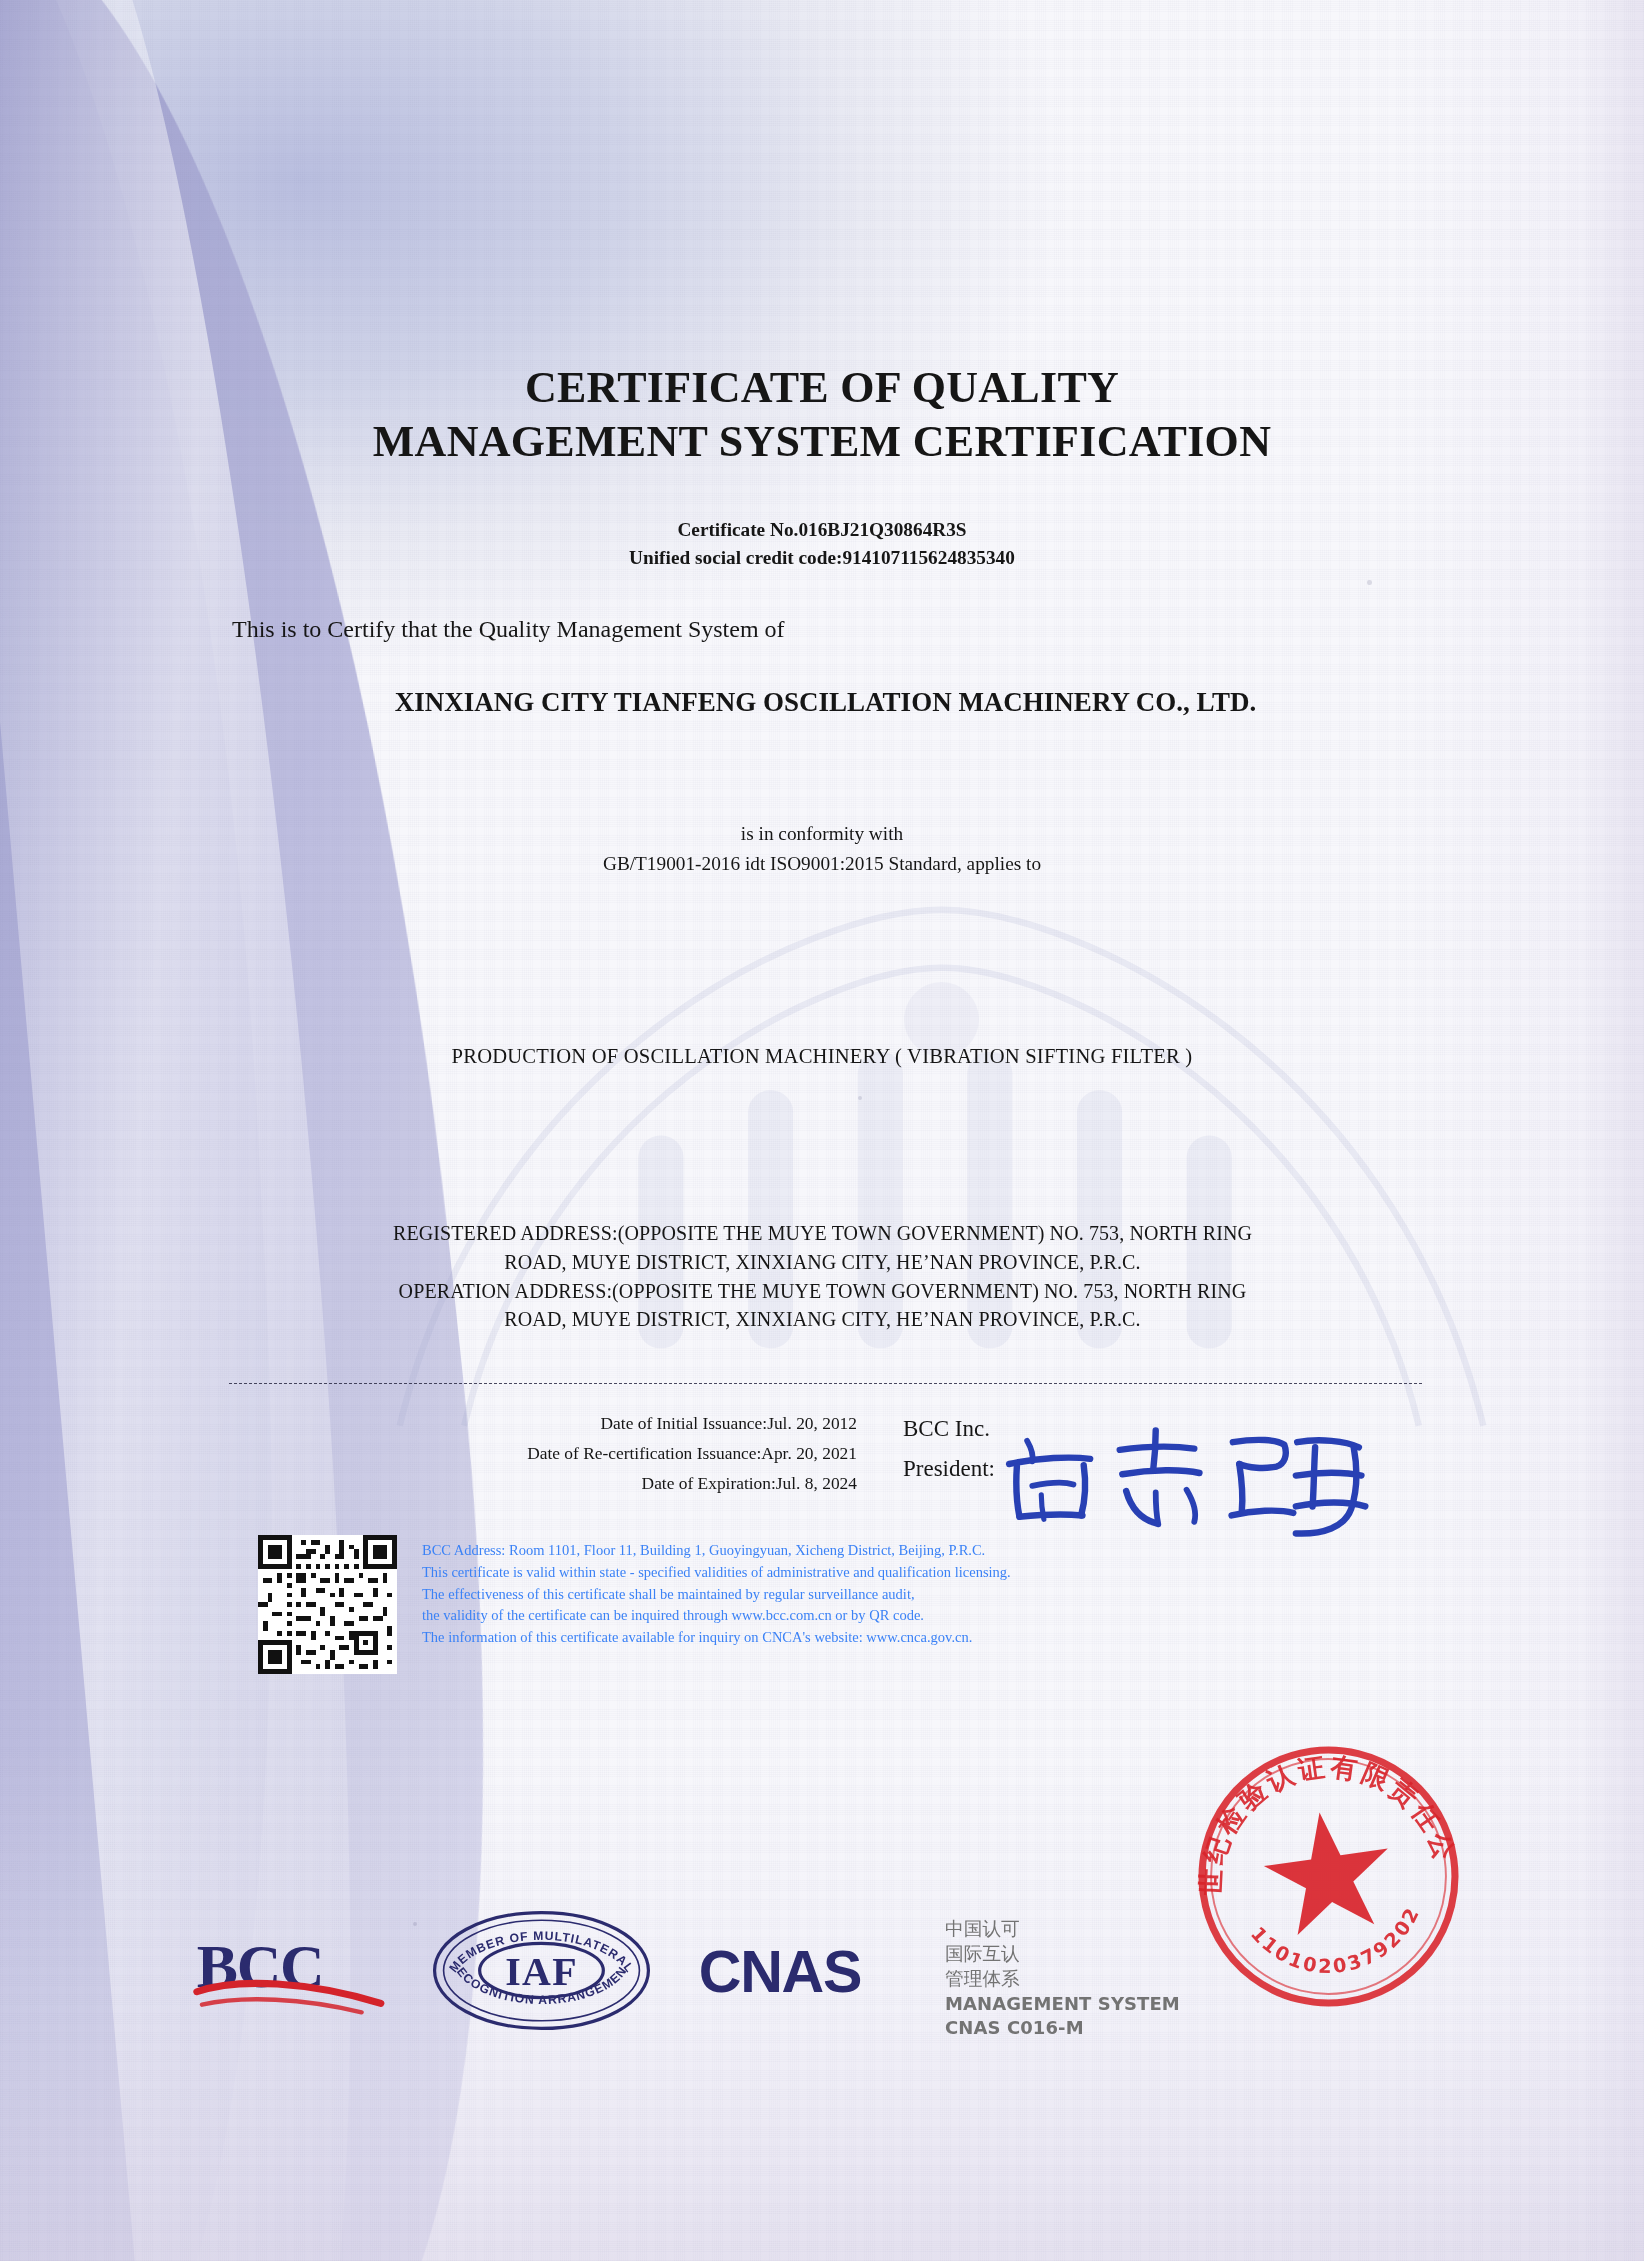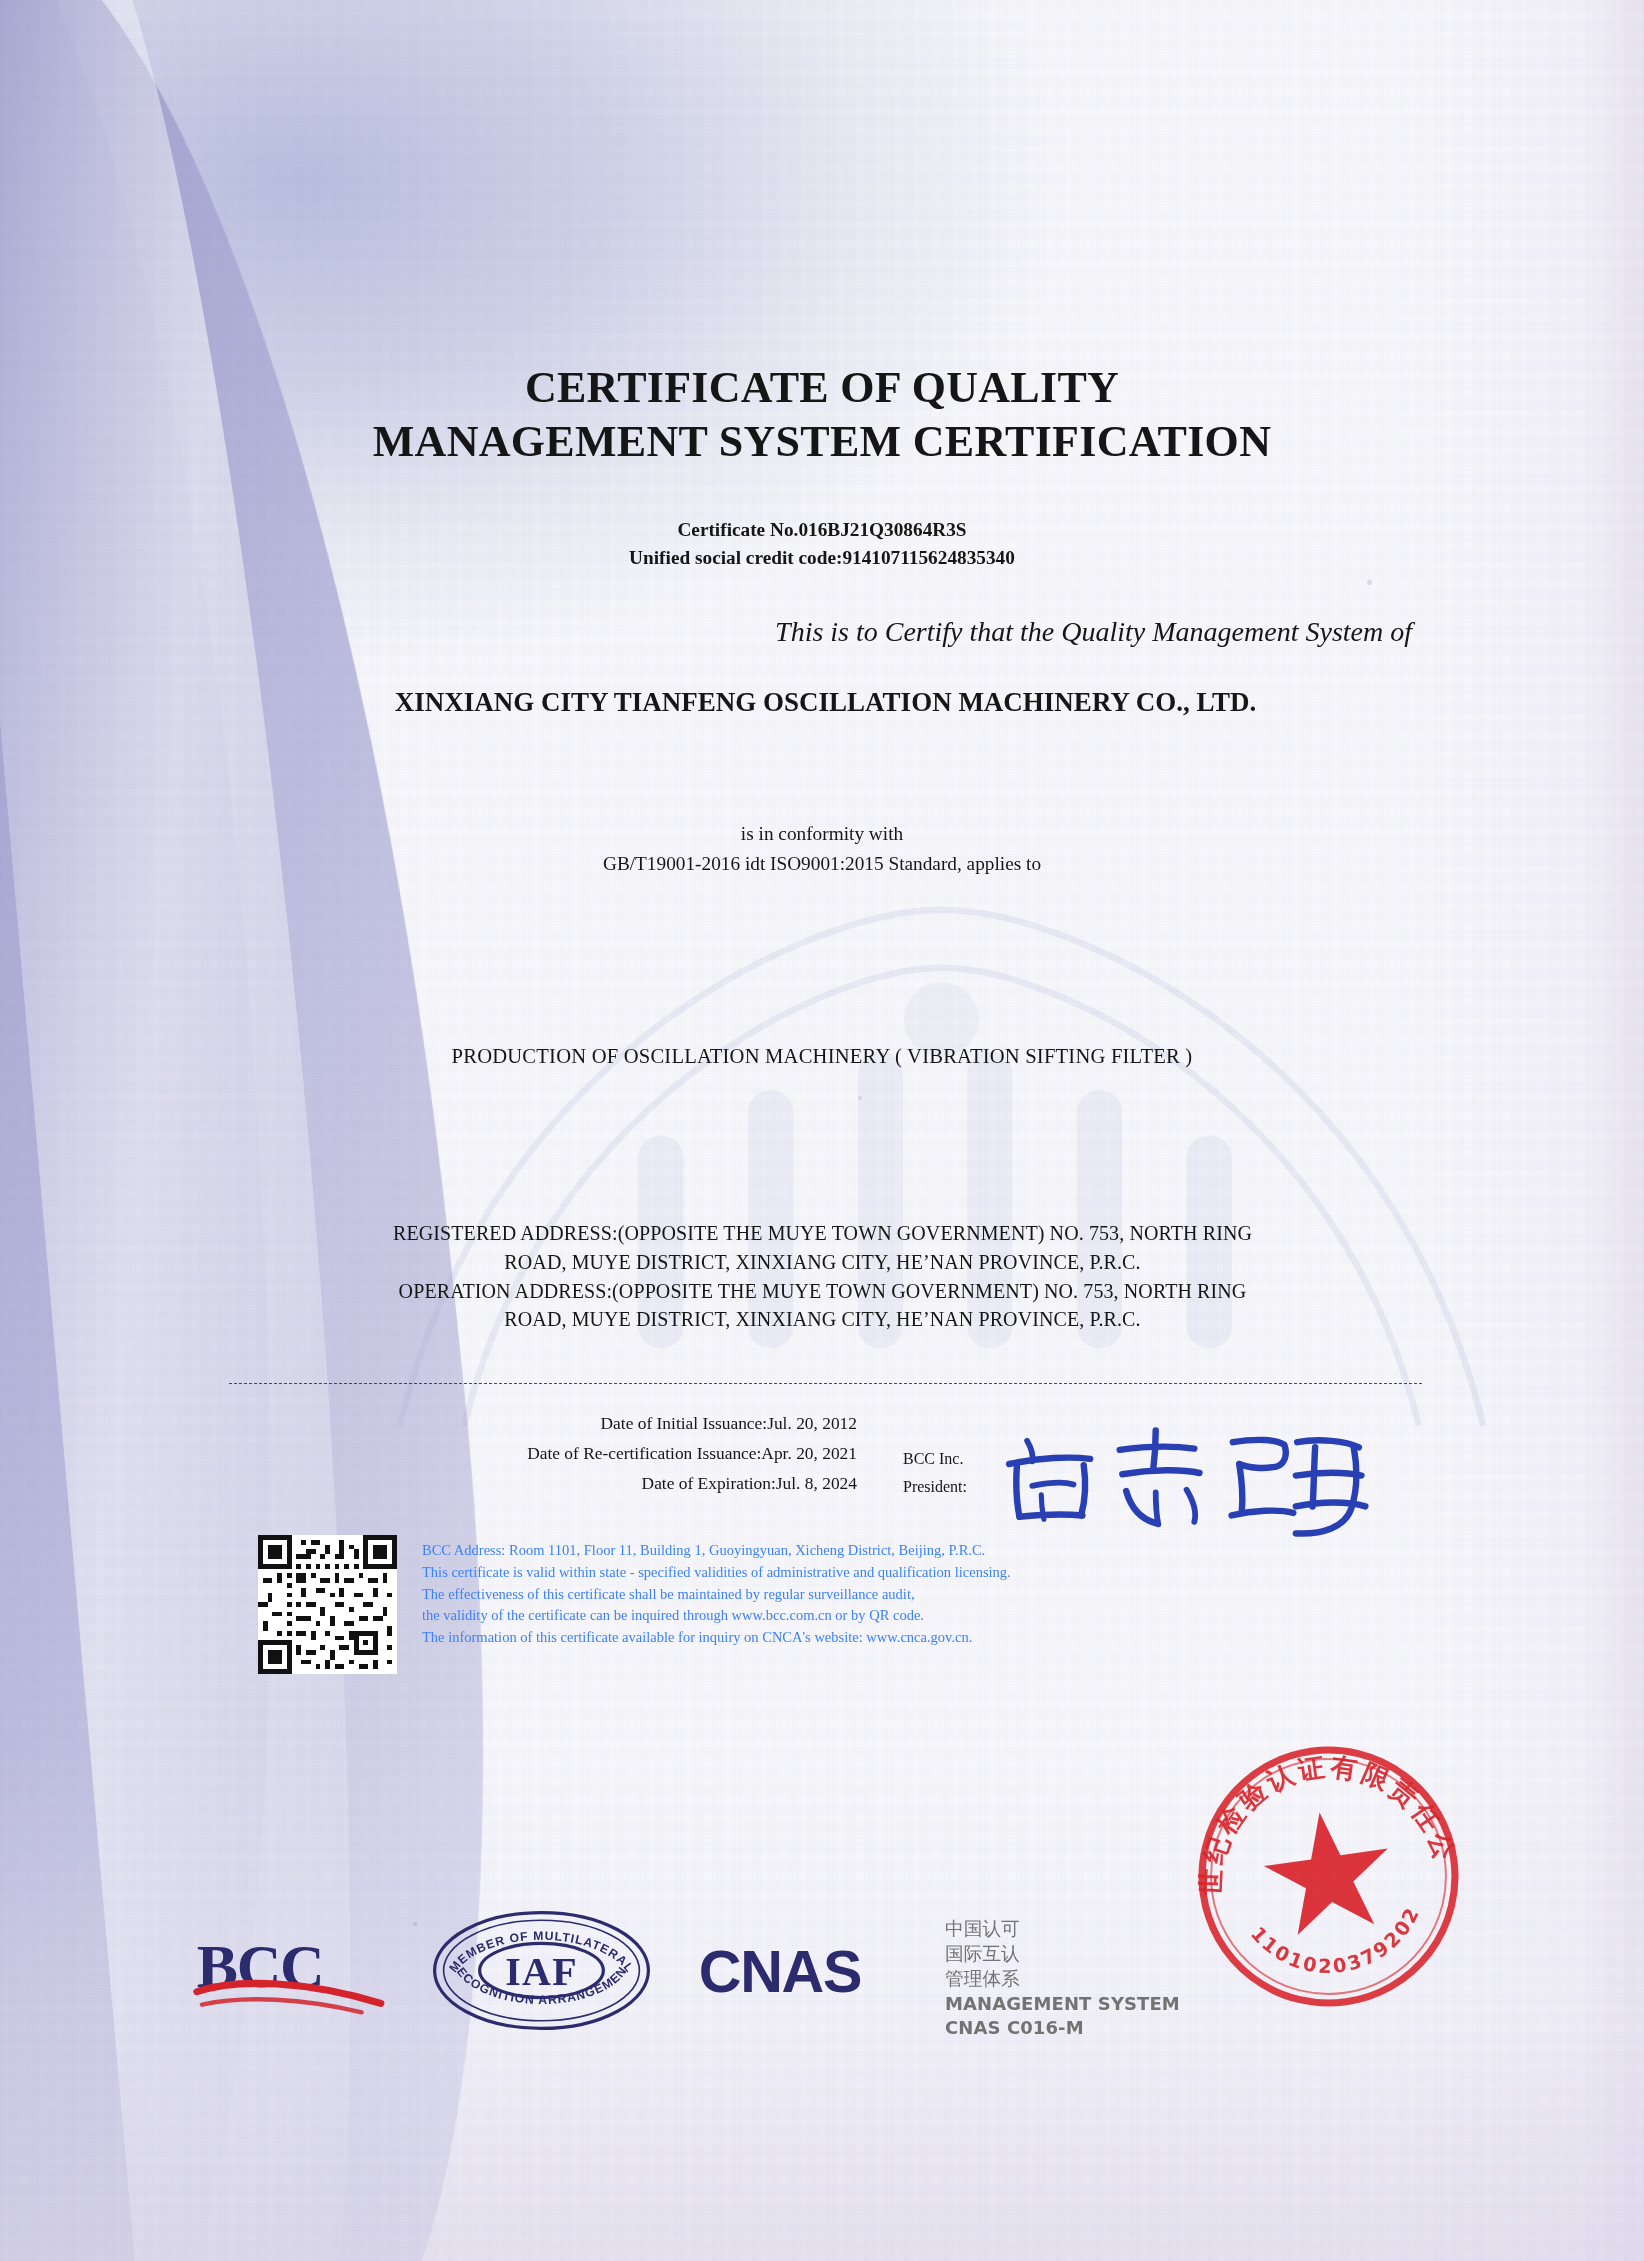--- a/index.html
+++ b/index.html
@@ -121,23 +121,22 @@
     text-align: center;
     font-size: 19.3px;
     font-weight: bold;
     line-height: 1.45;
   }
   .certify-line {
     position: absolute;
     left: 232px;
     top: 616px;
     width: 1180px;
-    text-align: right;
-    font-size: 28px;
-    font-style: italic;
+    text-align: left;
+    font-size: 24px;
   }
   .company {
     position: absolute;
     left: 303px;
     top: 684px;
     width: 1045px;
     text-align: center;
     font-size: 27px;
     font-weight: bold;
     line-height: 1.35;
@@ -184,23 +183,22 @@
     top: 1409px;
     width: 580px;
     text-align: right;
     font-size: 17.4px;
     line-height: 1.72;
   }
   .issuer {
     position: absolute;
     left: 903px;
     top: 1409px;
-    font-size: 16px;
+    font-size: 23px;
     line-height: 1.72;
-    margin-top: 36px;
   }
   .signature {
     position: absolute;
     left: 993px;
     top: 1419px;
     width: 400px;
     height: 135px;
     pointer-events: none;
   }
   .qr {

